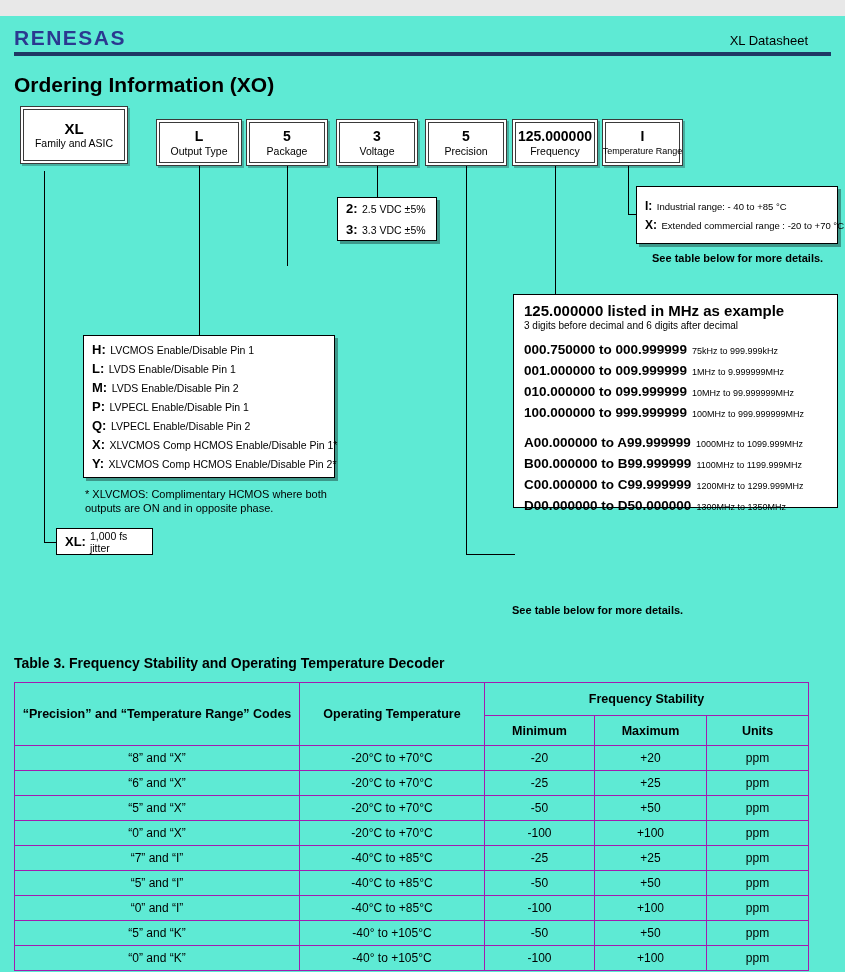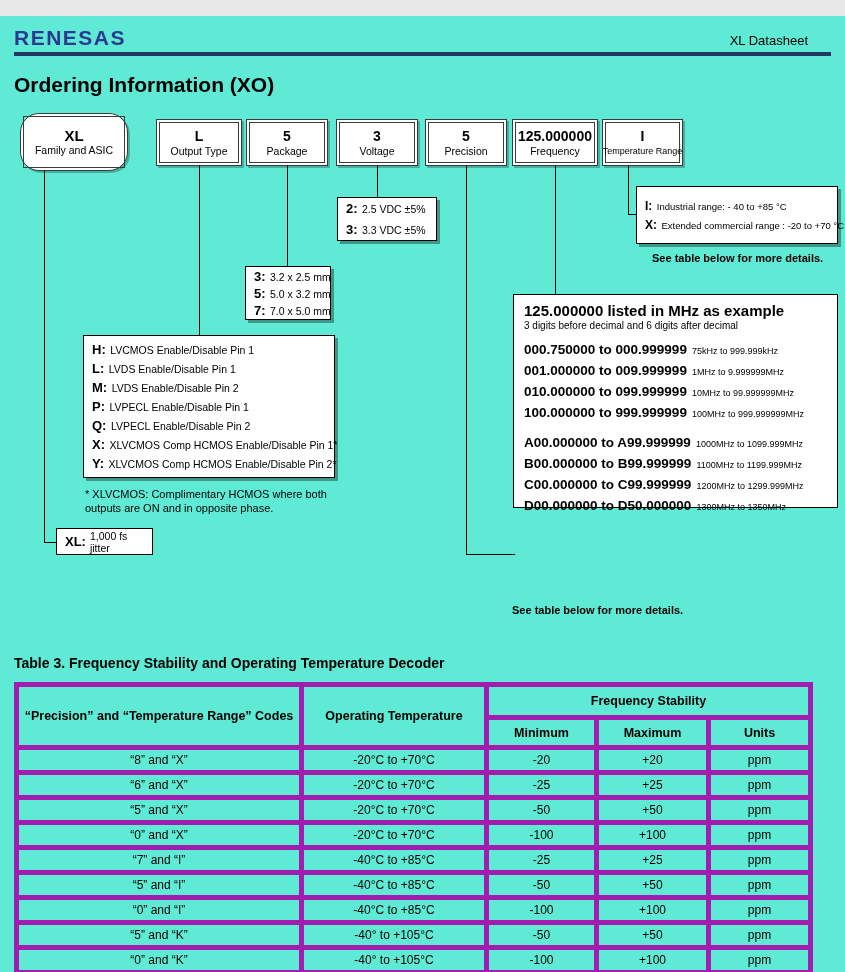--- a/index.html
+++ b/index.html
@@ -23,21 +23,21 @@
   .code-box {
     position:absolute; border:1px solid #3a3a3a; background:#fff; padding:2px;
     box-shadow:2px 2px 0 rgba(0,0,0,0.25);
   }
   .code-inner {
     border:1px solid #3a3a3a; width:100%; height:100%;
     display:flex; flex-direction:column; justify-content:center; align-items:center;
   }
   .code-val { font-weight:bold; font-size:14px; line-height:17px; }
   .code-label { font-size:10.5px; line-height:13px; white-space:nowrap; }
-  #code-row > div:nth-of-type(1){ left:20px;  top:97px;  width:108px; height:58px;border-radius:19px; }
+  #code-row > div:nth-of-type(1){ left:20px;  top:90px;  width:108px; height:58px; }
   #code-row > div:nth-of-type(1) .code-val{ font-size:15px; }
   #code-row > div:nth-of-type(2){ left:156px; top:103px; width:86px; height:47px; }
   #code-row > div:nth-of-type(3){ left:246px; top:103px; width:82px; height:47px; }
   #code-row > div:nth-of-type(4){ left:336px; top:103px; width:82px; height:47px; }
   #code-row > div:nth-of-type(5){ left:425px; top:103px; width:82px; height:47px; }
   #code-row > div:nth-of-type(6){ left:512px; top:103px; width:86px; height:47px; }
   #code-row > div:nth-of-type(7){ left:602px; top:103px; width:81px; height:47px; }
   #code-row > div:nth-of-type(7) .code-label{ font-size:9px; }
 
   
@@ -90,21 +90,21 @@
   .freq-title { font-size:15px; font-weight:bold; line-height:17px; }
   .freq-sub { font-size:10px; line-height:13px; margin-bottom:8px; }
   .freq-row { display:flex; align-items:baseline; gap:5px; line-height:19px; white-space:nowrap; }
   .freq-range { font-size:13.5px; font-weight:bold; }
   .freq-label { font-size:9px; }
   .freq-gap { height:9px; }
 
   
   .table-title { position:absolute; left:14px; top:639px; font-size:14px; font-weight:bold; }
   table { position:absolute; left:14px; top:666px; width:794px; border-collapse:collapse; table-layout:fixed; }
-  th, td { border:5px solid #a21caf; text-align:center; vertical-align:middle; font-size:12px; }
+  th, td { border:1px solid #a21caf; text-align:center; vertical-align:middle; font-size:12px; }
   th { font-weight:bold; font-size:12.5px; }
   col.c1{ width:285px; } col.c2{ width:185px; } col.c3{ width:110px; } col.c4{ width:112px; } col.c5{ width:102px; }
   tr.hdr1 th{ height:33px; } tr.hdr2 th{ height:30px; }
   tbody tr td { height:25px; }
 </style>
 </head>
 <body>
 
 <div class="page">
 
@@ -185,28 +185,20 @@
     </div>
   <div id="temp-note" class="see-note">See table below for more details.</div>
 
   <div id="volt-box" class="detail-box">
 
       <div class="list-row"><b>2:</b> <span>2.5 VDC ±5%</span></div>
 
       <div class="list-row"><b>3:</b> <span>3.3 VDC ±5%</span></div>
     </div>
 
-  <div id="pkg-box" class="detail-box">
-
-      <div class="list-row"><b>3:</b> <span>3.2 x 2.5 mm</span></div>
-
-      <div class="list-row"><b>5:</b> <span>5.0 x 3.2 mm</span></div>
-
-      <div class="list-row"><b>7:</b> <span>7.0 x 5.0 mm</span></div>
-    </div>
 
   <div id="out-box" class="detail-box">
 
       <div class="list-row"><b>H:</b> <span>LVCMOS Enable/Disable Pin 1</span></div>
 
 
       <div class="list-row"><b>L:</b> <span>LVDS Enable/Disable Pin 1</span></div>
 
       <div class="list-row"><b>M:</b> <span>LVDS Enable/Disable Pin 2</span></div>
 

